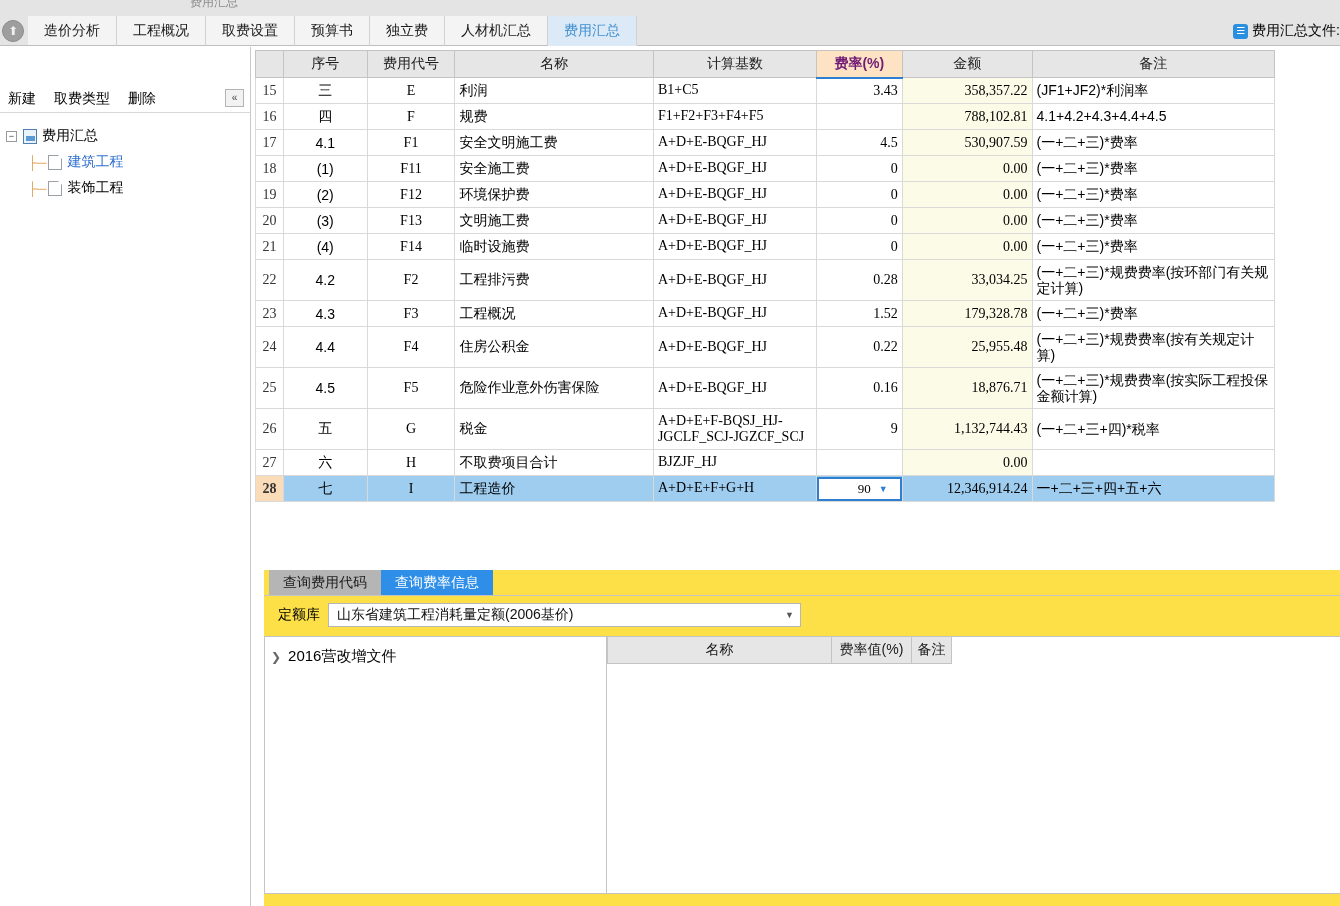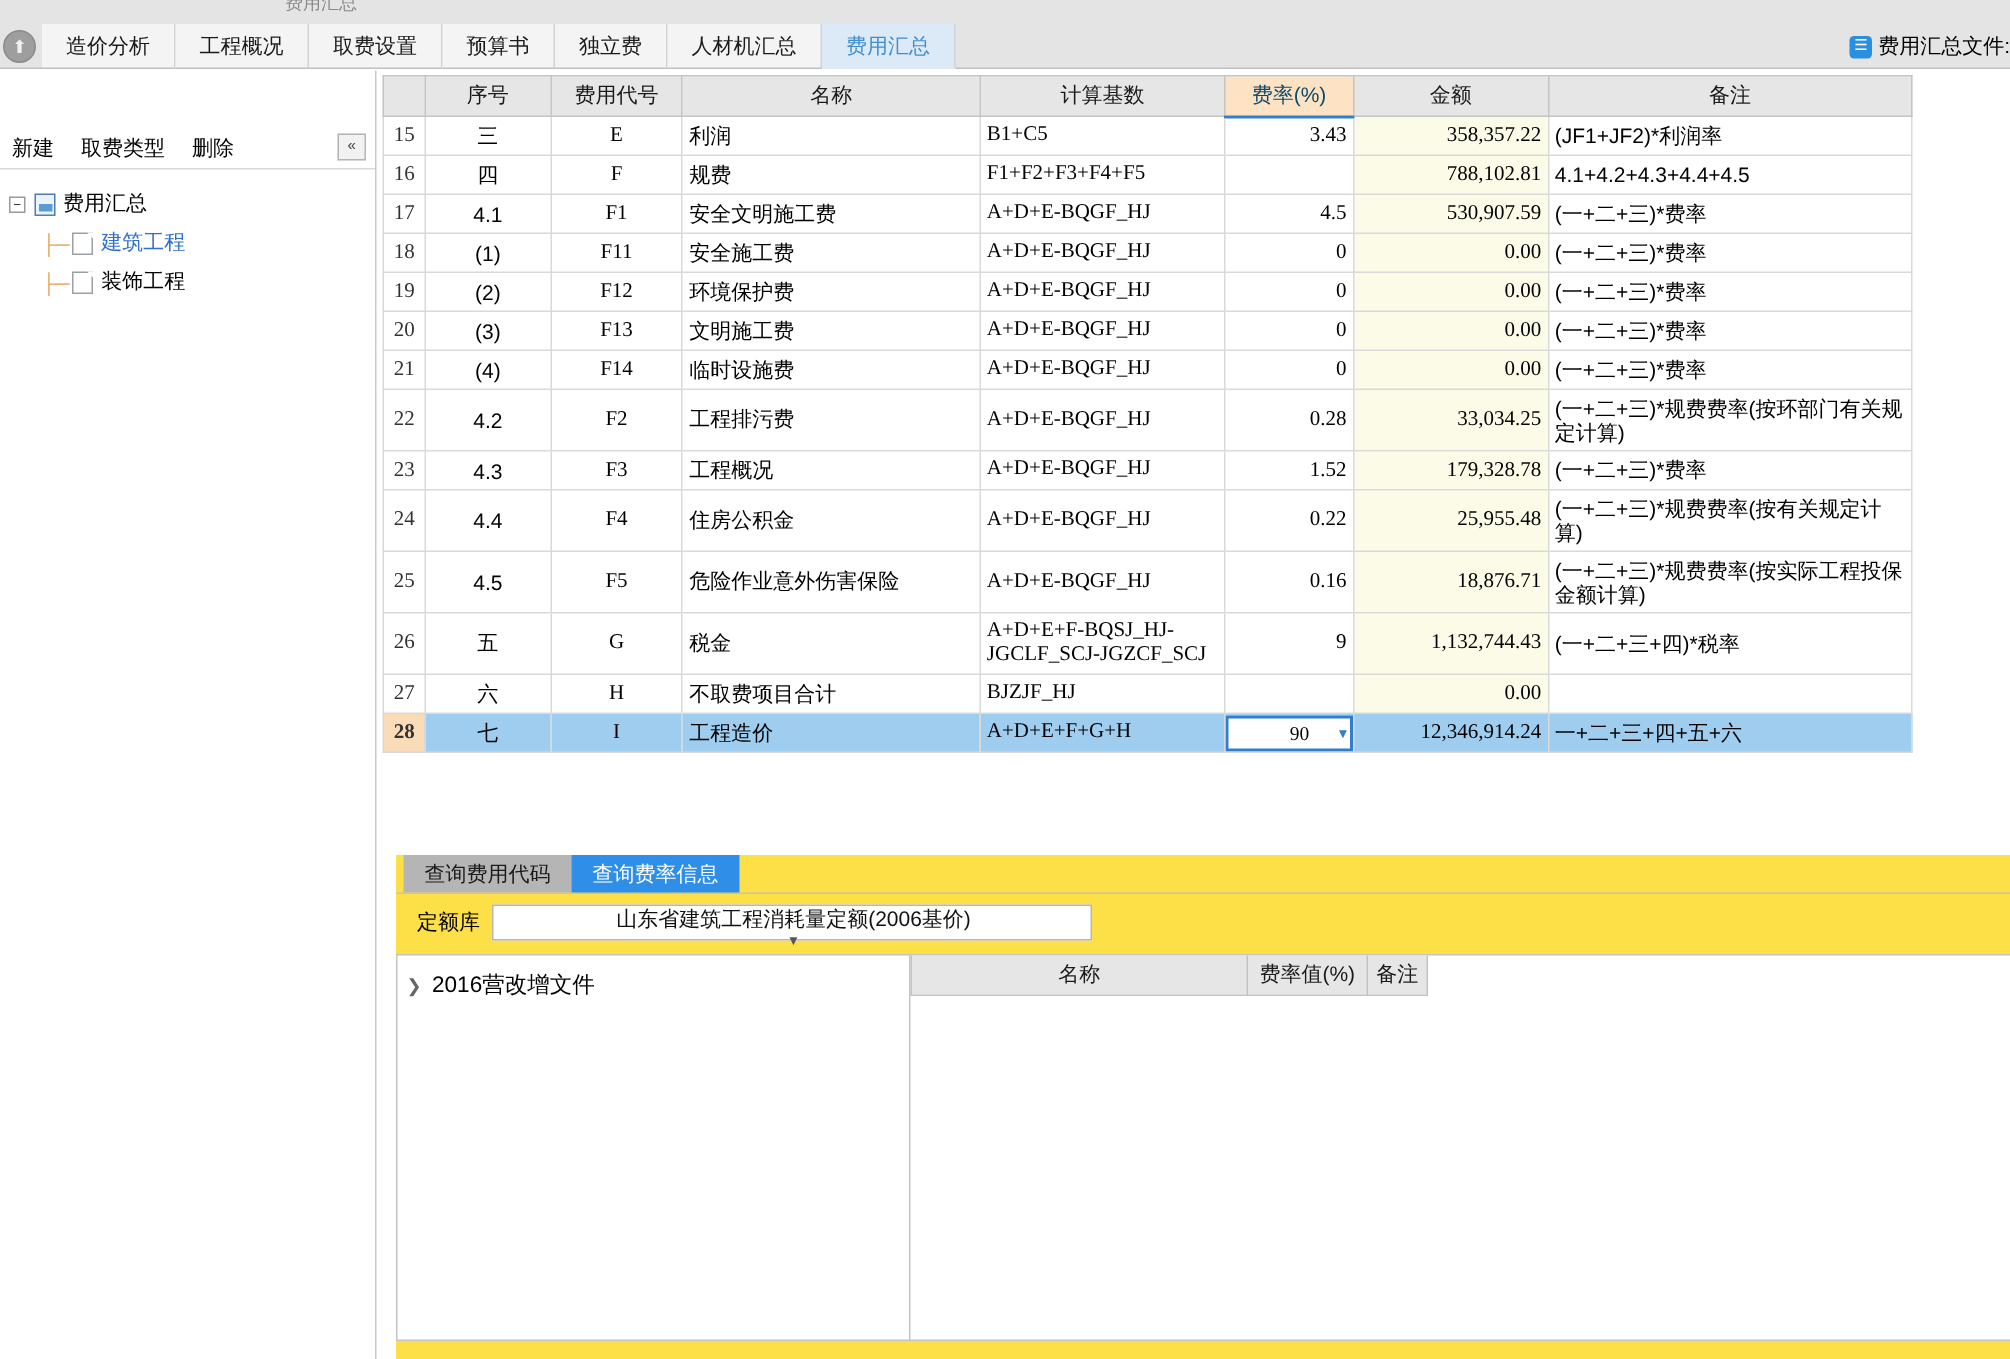--- a/index.html
+++ b/index.html
@@ -121,21 +121,21 @@
     border-collapse:collapse; table-layout:fixed; width:1020px;
     background:#fff;
   }
   table.grid th {
     background:#e6e6e6; border:1px solid #c4c4c4;
     font-weight:normal; font-size:14px; height:27px;
     color:#1a1a1a;
     margin-left:28px;
   }
   table.grid th.rate-head {
-    background:#fde3c4; font-weight:normal; color:#0c4a6e;
+    background:#fde3c4; font-weight:bold; color:#701a75;
     border-bottom:2px solid #2f7fd0;
   }
   table.grid td {
     border:1px solid #d9d9d9; font-size:14px;
     padding:2px 4px; height:26px; vertical-align:middle;
   }
   td.c-idx { text-align:center; font-size:12px; color:#333; width:26px;
              font-family:"Liberation Serif", serif; }
   td.c-no  { text-align:center; }
   td.c-code{ text-align:center; font-family:"Liberation Serif", serif; font-size:13px;}
@@ -145,21 +145,21 @@
   td.c-amt { text-align:right; background:#fbfbe8; font-family:"Liberation Serif", serif; font-size:13px;}
   td.c-rem { text-align:left; line-height:1.15; }
 
   tr.sel td { background:#9ecdf0; }
   tr.sel td.c-idx { background:#fbdcb9; font-weight:bold; }
   tr.sel td.c-amt { background:#9ecdf0; }
   tr.sel td.c-rate { background:#9ecdf0; padding:0; }
   .rate-editor {
     border:2px solid #2f7fd0; background:#fff; height:24px;
     margin:0; display:flex; align-items:center; justify-content:flex-end;
-    padding:0 0 0 6px; gap:18px;
+    padding:0 12px 0 6px; gap:8px;
     font-family:"Liberation Serif", serif; font-size:13px;
   }
   .rate-editor .caret { color:#2f7fd0; font-size:9px; }
 
   
   .bottompanel {
     position:absolute; left:264px; top:570px; width:1085px; height:336px;
     background:#fde047;
   }
   .btabs { display:flex; height:25px; margin-left:5px; }
@@ -168,23 +168,23 @@
     font-size:14px; cursor:pointer; color:#1a1a1a;
     background:#b5b5b5;
   }
   .btab.active { background:#2f8fe8; color:#ffffff; }
   .bstrip {
     border-top:1px solid #c4c4c4;
     height:38px; display:flex; align-items:center; padding-left:14px; gap:8px;
   }
   .bstrip .lbl { font-size:14px; white-space:nowrap; }
   .combo {
-    width:400px; height:24px; border:1px solid #b6b6b6; background:#fff;
+    width:473px; height:24px; border:1px solid #b6b6b6; background:#fff;
     display:flex; align-items:center; justify-content:space-between;
-    padding:0 6px 0 8px; font-size:14px; color:#111;flex-direction:column;
+    padding:0 6px 0 8px; font-size:14px; color:#111;
   }
   .combo .caret { color:#555; font-size:9px; }
   .bbody {
     position:absolute; left:0; top:66px; width:1085px; height:258px;
     display:flex;
   }
   .bleft {
     width:343px; height:100%; border:1px solid #c4c4c4; background:#fff;
     padding:10px 0 0 6px;
   }

